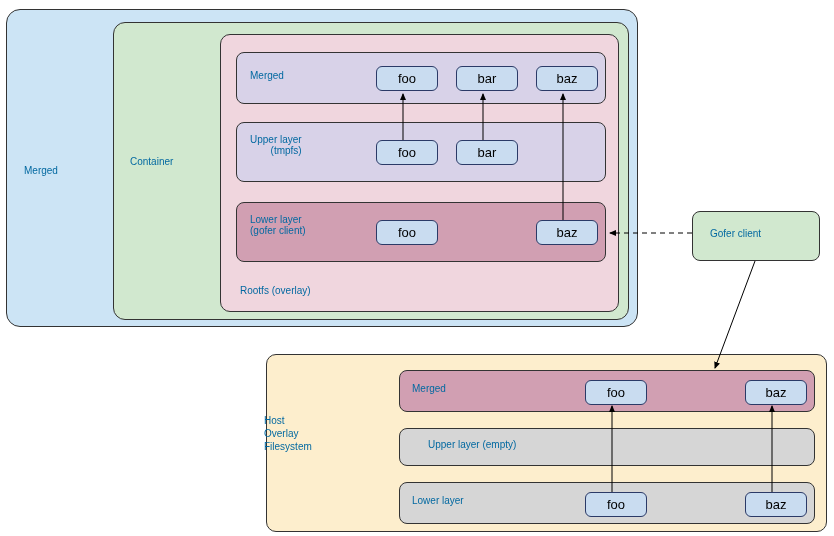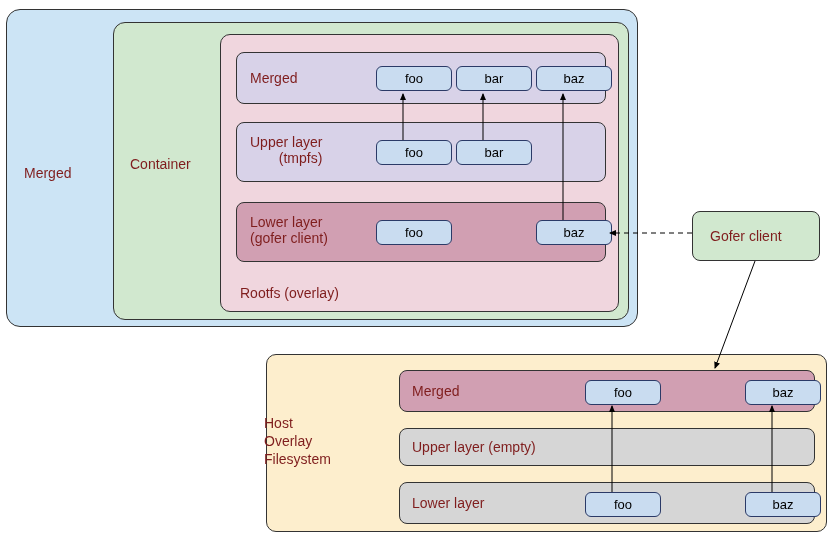--- a/index.html
+++ b/index.html
@@ -1,19 +1,19 @@
 <!DOCTYPE html>
 <html><head>
 <meta charset="utf-8">
 <style>
   * { box-sizing: border-box; margin: 0; padding: 0; }
   body { font-family: Arial, sans-serif; font-size: 14px; width: 834px; height: 536px; position: relative; background: #fff; }
   .box { position: absolute; border: 1px solid #333; border-radius: 8px; }
-  .label { position: absolute; font-size: 14px; color: #7f1d1d; }
-  .file-box { position: absolute; border: 1px solid #2b3a67; border-radius: 6px; background: #c9dcf0; text-align: center; padding: 4px 0; font-size: 13px; width: 76px; }
+  .label { position: absolute; font-size: 10px; color: #0369a1; }
+  .file-box { position: absolute; border: 1px solid #2b3a67; border-radius: 6px; background: #c9dcf0; text-align: center; padding: 4px 0; font-size: 13px; width: 62px; }
   .arrow { position: absolute; }
   .arrow-line { stroke: #000; stroke-width: 1; fill: none; }
   .arrow-head { fill: #000; }
 </style>
 </head>
 <body>
 
 <div class="box" style="left:6px; top:9px; width:632px; height:318px; background:#cce4f5; border-radius:14px;"></div>
 <div class="label" style="left:24px; top:165px;">Merged</div>
 
@@ -48,21 +48,21 @@
 <div class="label" style="left:264px; top:414px; white-space:pre; line-height:1.3;">Host
 Overlay
 Filesystem</div>
 
 <div class="box" style="left:399px; top:370px; width:416px; height:42px; background:#d19fb2;"></div>
 <div class="label" style="left:412px; top:383px;">Merged</div>
 <div class="file-box" style="left:585px; top:380px;">foo</div>
 <div class="file-box" style="left:745px; top:380px;">baz</div>
 
 <div class="box" style="left:399px; top:428px; width:416px; height:38px; background:#d6d6d6;"></div>
-<div class="label" style="left:412px; top:439px;">Upper layer   (empty)</div>
+<div class="label" style="left:428px; top:439px;">Upper layer   (empty)</div>
 
 <div class="box" style="left:399px; top:482px; width:416px; height:42px; background:#d6d6d6;"></div>
 <div class="label" style="left:412px; top:495px;">Lower layer</div>
 <div class="file-box" style="left:585px; top:492px;">foo</div>
 <div class="file-box" style="left:745px; top:492px;">baz</div>
 
 <svg class="arrow" style="left:0; top:0; width:834px; height:536px; position:absolute; pointer-events:none;">
   <defs>
     <marker id="ah" markerWidth="8" markerHeight="8" refX="6" refY="3" orient="auto">
       <path d="M0,0 L7,3 L0,6 Z" class="arrow-head"></path>

